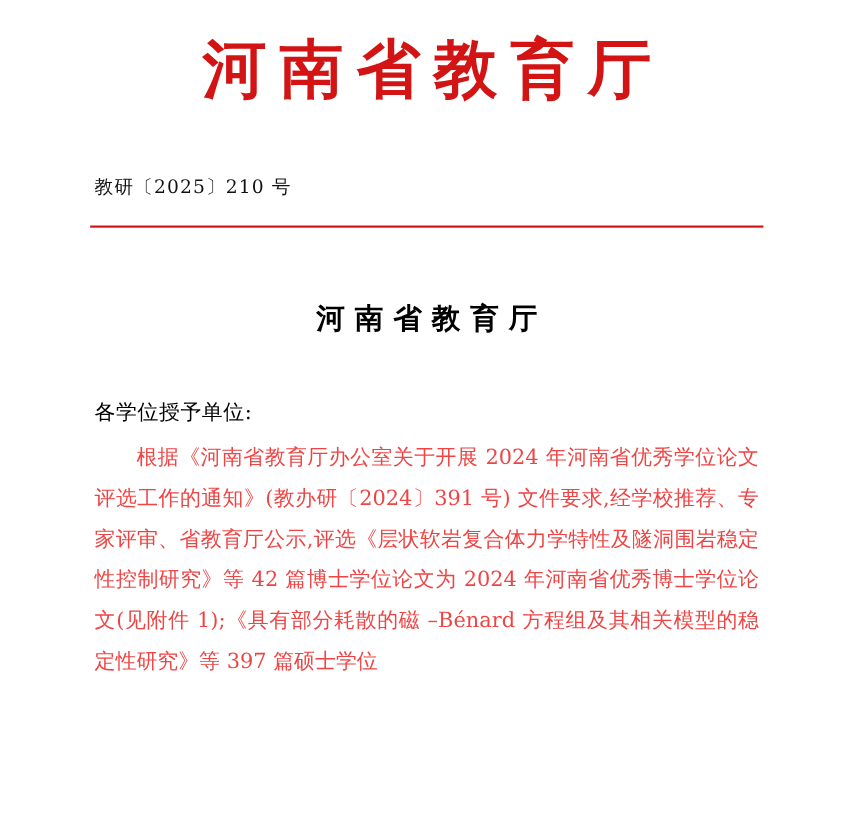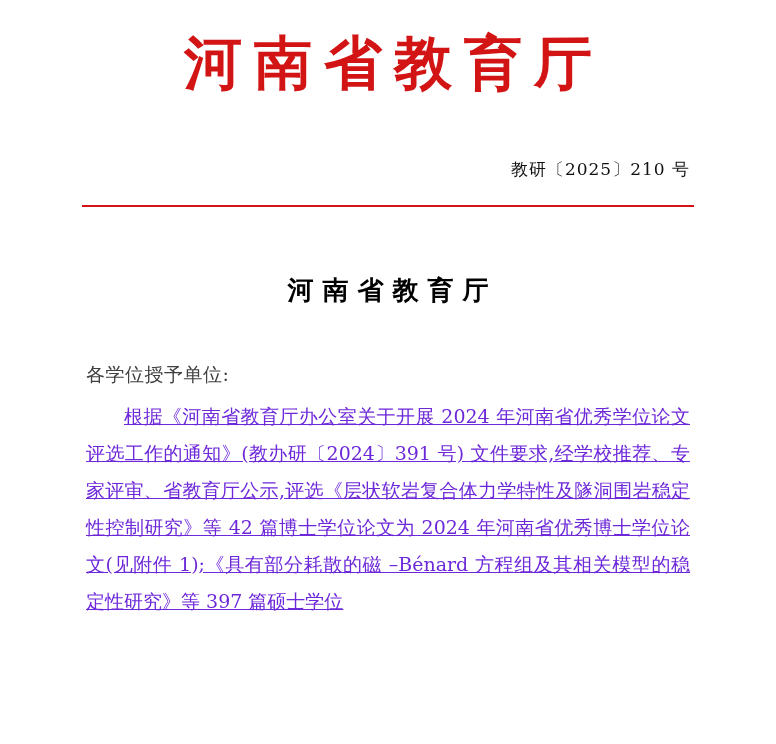--- a/index.html
+++ b/index.html
@@ -27,21 +27,21 @@
     font-family: "DejaVu Serif", "Liberation Serif", serif;
     font-weight: bold;
     font-size: 58px;
     letter-spacing: 12px;
     line-height: 1;
     padding-top: 34px;
     text-indent: 12px;
     white-space: nowrap;
   }
   .doc-number {
-    text-align: right;
+    text-align: left;
     font-size: 17px;
     color: #111111;
     letter-spacing: 1px;
     margin-top: 66px;
   }
   .red-rule {
     height: 2px;
     background: #d31414;
     margin-top: 24px;
     margin-left: -4px;
@@ -58,32 +58,31 @@
     line-height: 1.66;
     white-space: nowrap;
   }
   .title-line.spaced {
     letter-spacing: 9px;
     text-indent: 9px;
   }
   .salutation {
     margin-top: 50px;
     font-size: 19px;
-    color: #404040;
+    color: #000000;
     letter-spacing: 0.5px;
   }
   .body-par {
     margin-top: 10px;
     font-size: 19px;
     line-height: 1.95;
-    color: #6d28d9;
+    color: #ef4444;
     text-align: justify;
     text-justify: inter-ideograph;
     text-indent: 38px;
-    text-decoration: underline;
   }
 </style>
 </head>
 <body>
 
 <div class="page">
 
   <div class="masthead">河南省教育厅</div>
 
   <div class="doc-number">教研〔2025〕210 号</div>

